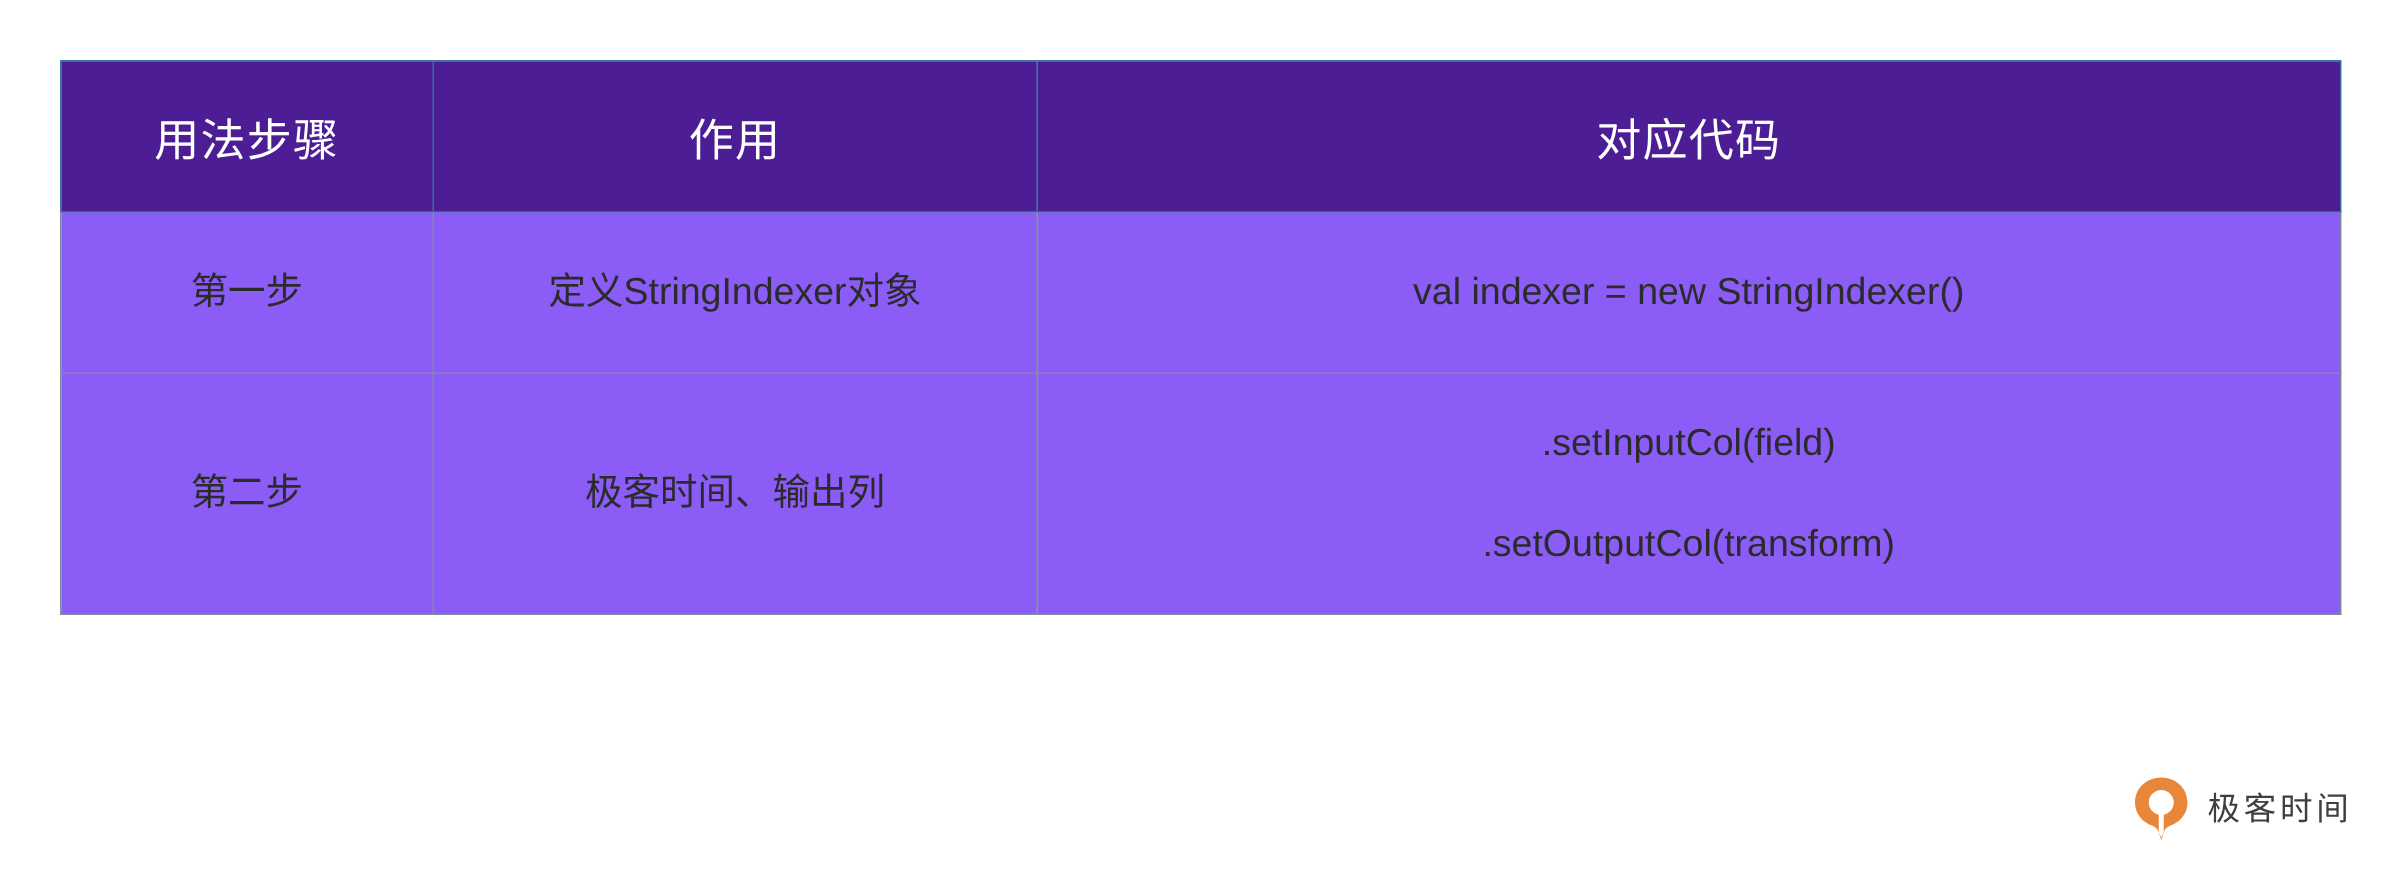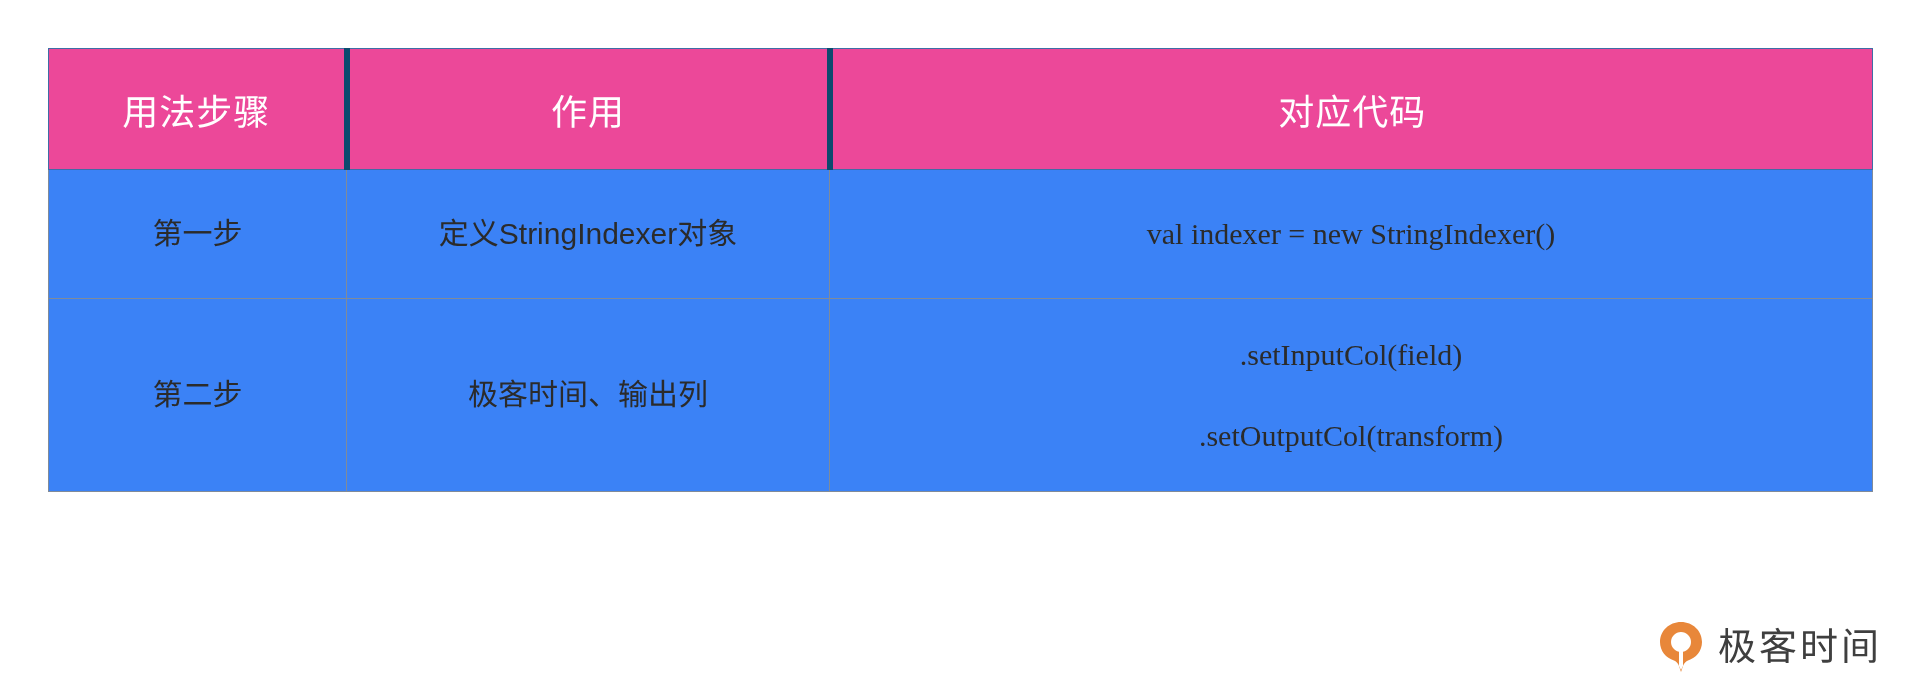--- a/index.html
+++ b/index.html
@@ -33,53 +33,53 @@
     width: 100%;
     border-collapse: collapse;
     table-layout: fixed;
   }
 
   table.usage-table col.c1 { width: 298px; }
   table.usage-table col.c2 { width: 483px; }
   table.usage-table col.c3 { width: auto; }
 
   table.usage-table thead th {
-    background: #ec4899;
+    background: #4c1d95;
     color: #ffffff;
     font-size: 36px;
     font-weight: 400;
     height: 120px;
     text-align: center;
     vertical-align: middle;
     border: 1px solid #3f6da6;
     letter-spacing: 1px;
     padding: 0 10px;
   }
   table.usage-table thead th.head-sep-left {
-    border-left: 6px solid #0c4a6e;
+    border-left: 1px solid #0c4a6e;
   }
 
   table.usage-table tbody td {
-    background: #3b82f6;
+    background: #8b5cf6;
     border: 1px solid #808b99;
     text-align: center;
     vertical-align: middle;
     font-size: 30px;
     font-weight: 400;
     color: #2b2b2b;
     padding: 14px 14px;
     line-height: 1.45;
   }
 
   table.usage-table tbody tr.row-1 td { height: 100px; }
   table.usage-table tbody tr.row-2 td { height: 164px; margin-top: 47px; }
   table.usage-table tbody tr.row-3 td { height: 134px; }
 
   td.code-cell {
-    font-family: Liberation Serif, serif;
+    font-family: Liberation Sans, sans-serif;
     font-size: 30px;
     white-space: normal;
   }
   td.code-cell .code-line {
     display: block;
   }
   td.code-cell .code-line + .code-line {
     margin-top: 38px;
   }
   tr.row-3 td.code-cell .code-line + .code-line {
@@ -96,21 +96,21 @@
     gap: 14px;
   }
   .brand-mark {
     width: 46px;
     height: 52px;
     position: relative;
     flex: 0 0 auto;
   }
   .brand-mark svg { display: block; }
   .brand-text {
-    font-size: 38px;
+    font-size: 26px;
     color: #3f3f3f;
     letter-spacing: 3px;
     font-weight: 400;
     line-height: 1;
   }
 </style>
 </head>
 <body>
 
 <div class="page">

